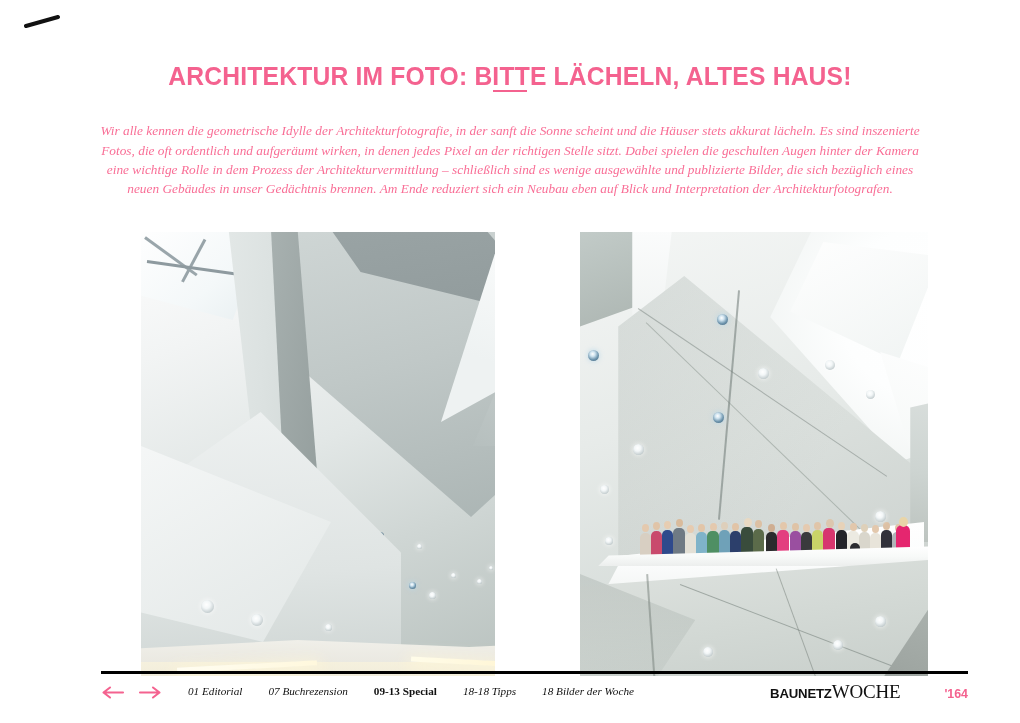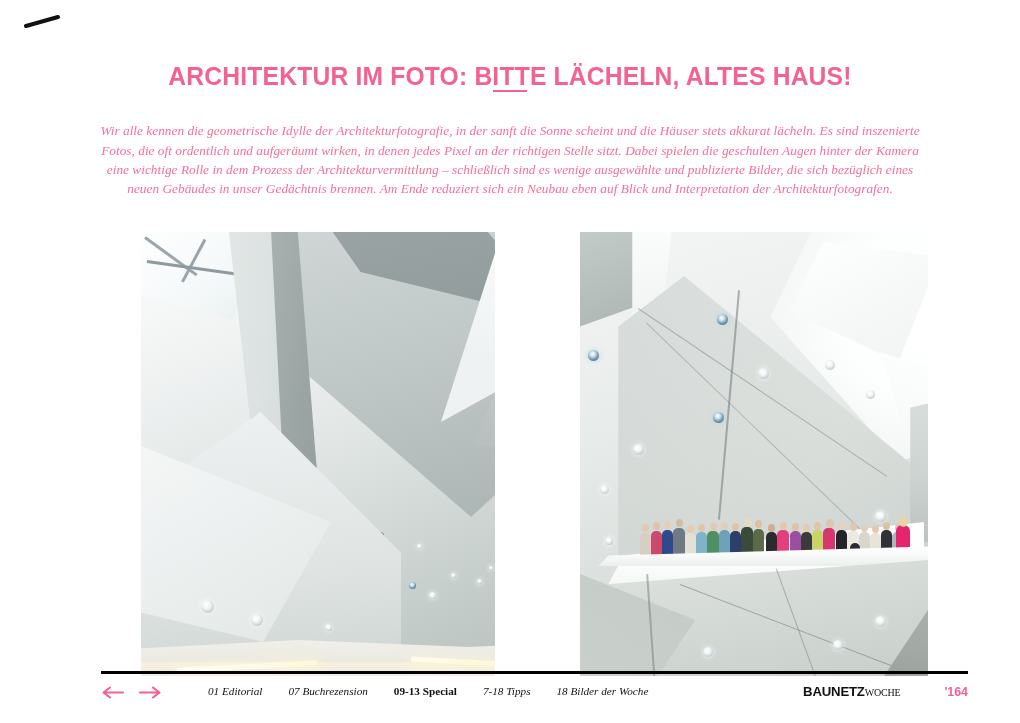--- a/index.html
+++ b/index.html
@@ -267,21 +267,21 @@
     left: 101px; top: 680px;
     width: 867px; height: 22px;
     display: flex;
     align-items: center;
   }
   .arrows {
     display: flex; align-items: center; gap: 13px;
     margin-right: 26px;
   }
   .arrow { width: 24px; height: 13px; display: block; }
-  .nav-items { display: flex; align-items: baseline; margin-left: 20px; }
+  .nav-items { display: flex; align-items: baseline; }
   .nav-item {
     font-family: "Liberation Serif", serif;
     font-style: italic;
     font-size: 11.2px;
     color: #111111;
     white-space: nowrap;
     margin-right: 26px;
   }
   .nav-item.current { font-weight: bold; font-style: normal; }
   .brand {
@@ -289,21 +289,21 @@
     white-space: nowrap;
     line-height: 1;
   }
   .brand .b1 {
     font-family: "Liberation Sans", sans-serif;
     font-weight: bold; font-size: 13.2px; color: #111111;
     letter-spacing: -0.2px;
   }
   .brand .b2 {
     font-family: "Liberation Serif", serif;
-    font-size: 10px; color: #111111;
+    font-size: 19px; color: #111111;
     letter-spacing: -0.2px;
   }
   .brand .b3 {
     font-family: "Liberation Sans", sans-serif;
     font-weight: bold; font-size: 12.4px; color: #f4628f; margin-left: 44px;
   }
 </style>
 </head>
 <body>
 
@@ -470,20 +470,20 @@
       <svg width="24" height="13" viewBox="0 0 24 13">
         <path d="M2 6.5 H21 M15 1.5 L21.5 6.5 L15 11.5" stroke="#f4628f" stroke-width="2.1" fill="none" stroke-linecap="round" stroke-linejoin="round"></path>
       </svg>
     </span>
   </div>
 
   <nav class="nav-items">
     <span class="nav-item">01 Editorial</span>
     <span class="nav-item">07 Buchrezension</span>
     <span class="nav-item current">09-13 Special</span>
-    <span class="nav-item">7-18 Tipps</span>
+    <span class="nav-item">18-18 Tipps</span>
     <span class="nav-item">18 Bilder der Woche</span>
   </nav>
 
   <div class="brand">
     <span class="b1">BAUNETZ</span><span class="b2">WOCHE</span><span class="b3">'164</span>
   </div>
 </div>
 
 </body></html>

